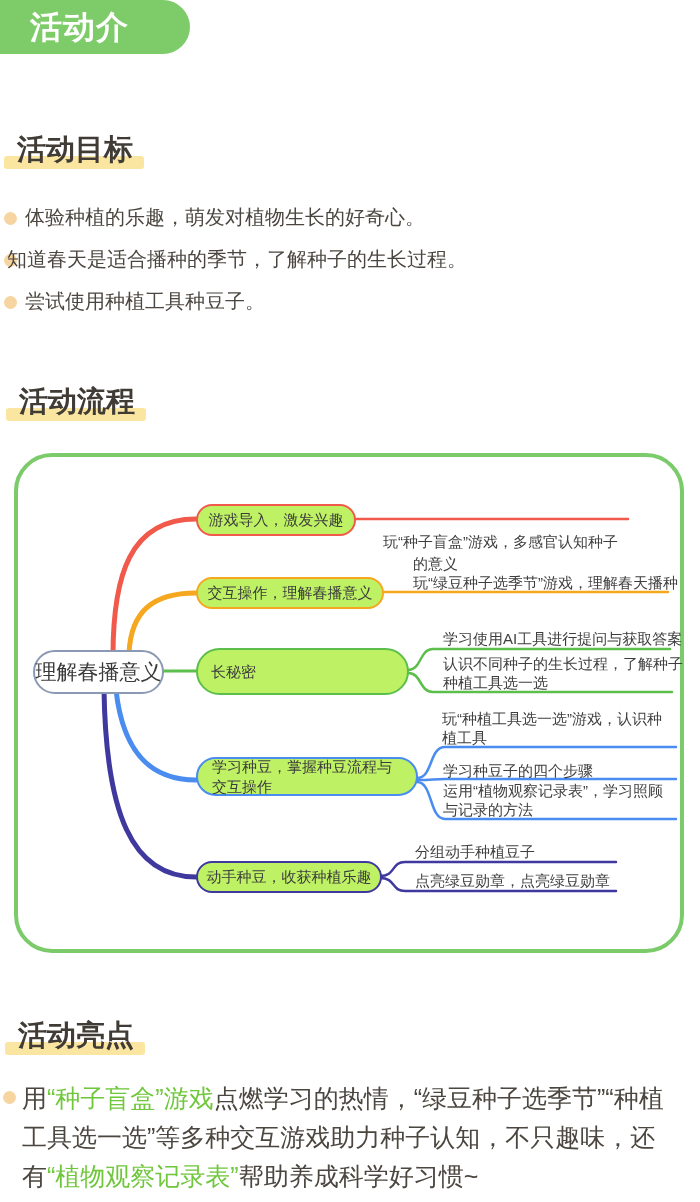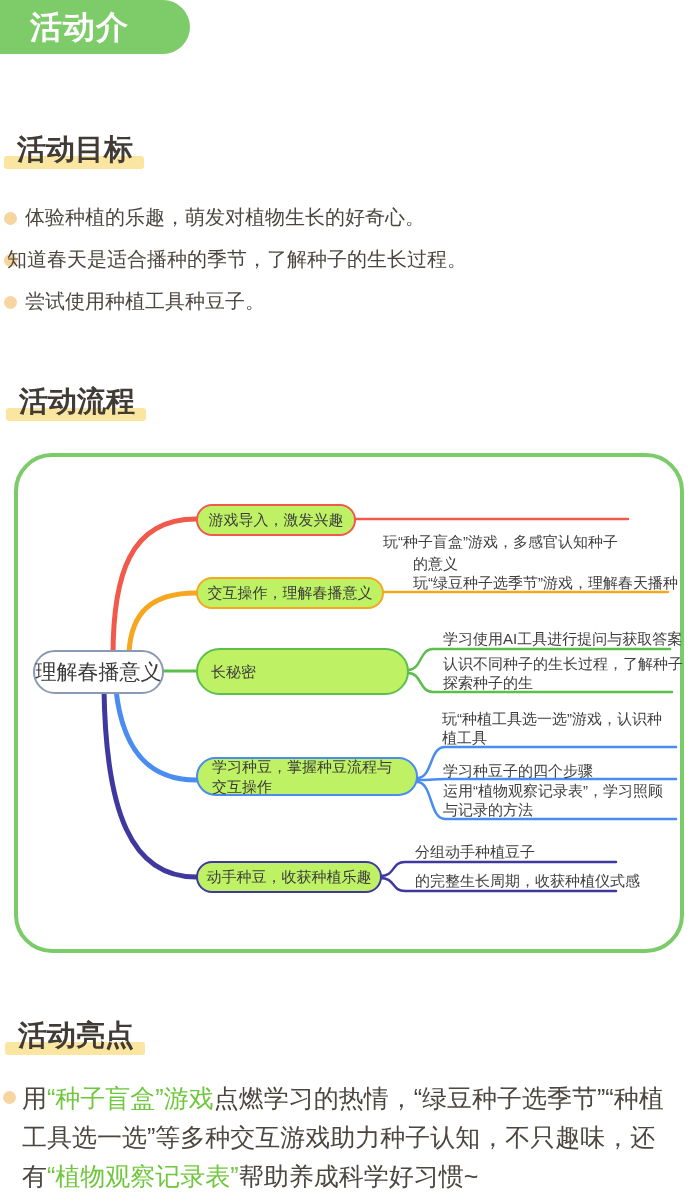--- a/index.html
+++ b/index.html
@@ -117,38 +117,38 @@
 </div>
 <div class="abs sub" style="left:413px; top:554px;">
   <div>的意义</div>
   <div>玩“绿豆种子选季节”游戏，理解春天播种</div>
 </div>
 <div class="abs sub" style="left:443px; top:629px;">
   <div>学习使用AI工具进行提问与获取答案</div>
 </div>
 <div class="abs sub" style="left:443px; top:654px;">
   <div>认识不同种子的生长过程，了解种子</div>
-  <div>探索种子的生</div>
+  <div>种植工具选一选</div>
 </div>
 <div class="abs sub" style="left:442px; top:709px;">
   <div>玩“种植工具选一选”游戏，认识种</div>
   <div>植工具</div>
 </div>
 <div class="abs sub" style="left:443px; top:761px;">
   <div>学习种豆子的四个步骤</div>
 </div>
 <div class="abs sub" style="left:443px; top:781px;">
   <div>运用“植物观察记录表”，学习照顾</div>
   <div>与记录的方法</div>
 </div>
 <div class="abs sub" style="left:415px; top:842px;">
   <div>分组动手种植豆子</div>
 </div>
 <div class="abs sub" style="left:415px; top:871px;">
-  <div>的完整生长周期，收获种植仪式感</div>
+  <div>点亮绿豆勋章，点亮绿豆勋章</div>
 </div>
 
 <div class="abs sec-title" style="left:18px; top:1019px;">
   <span class="hl"></span>
   <span class="txt">活动亮点</span>
 </div>
 
 <div class="abs dot" style="left:3px; top:1091px;"></div>
 <div class="abs para" style="left:22px; top:1079px; width:666px;">
   <span>用</span><span class="g">“种子盲盒”游戏</span><span>点燃学习的热情，“绿豆种子选季节”“种植工具选一选”等多种交互游戏助力种子认知，不只趣味，还有</span><span class="g">“植物观察记录表”</span><span>帮助养成科学好习惯~</span>

